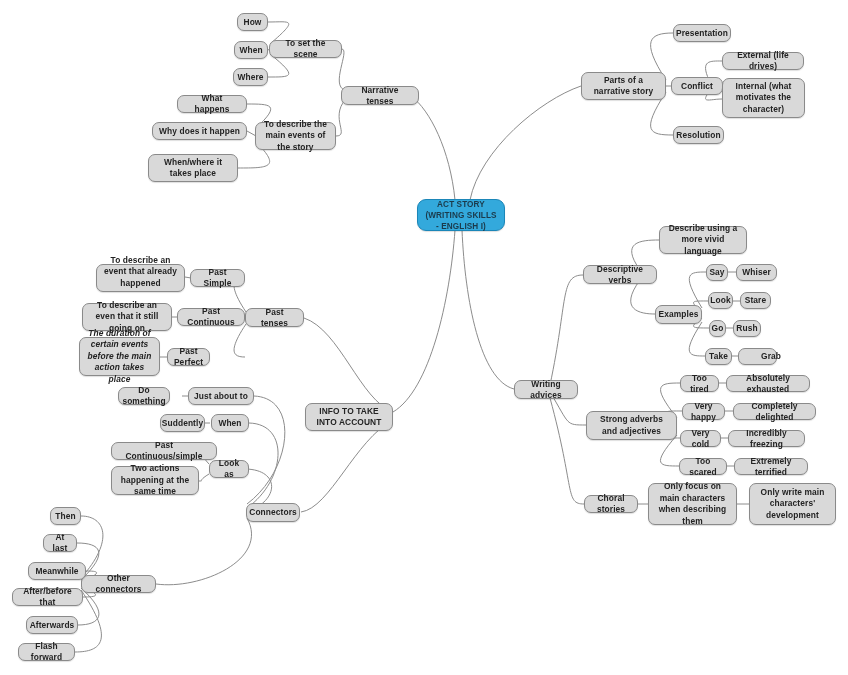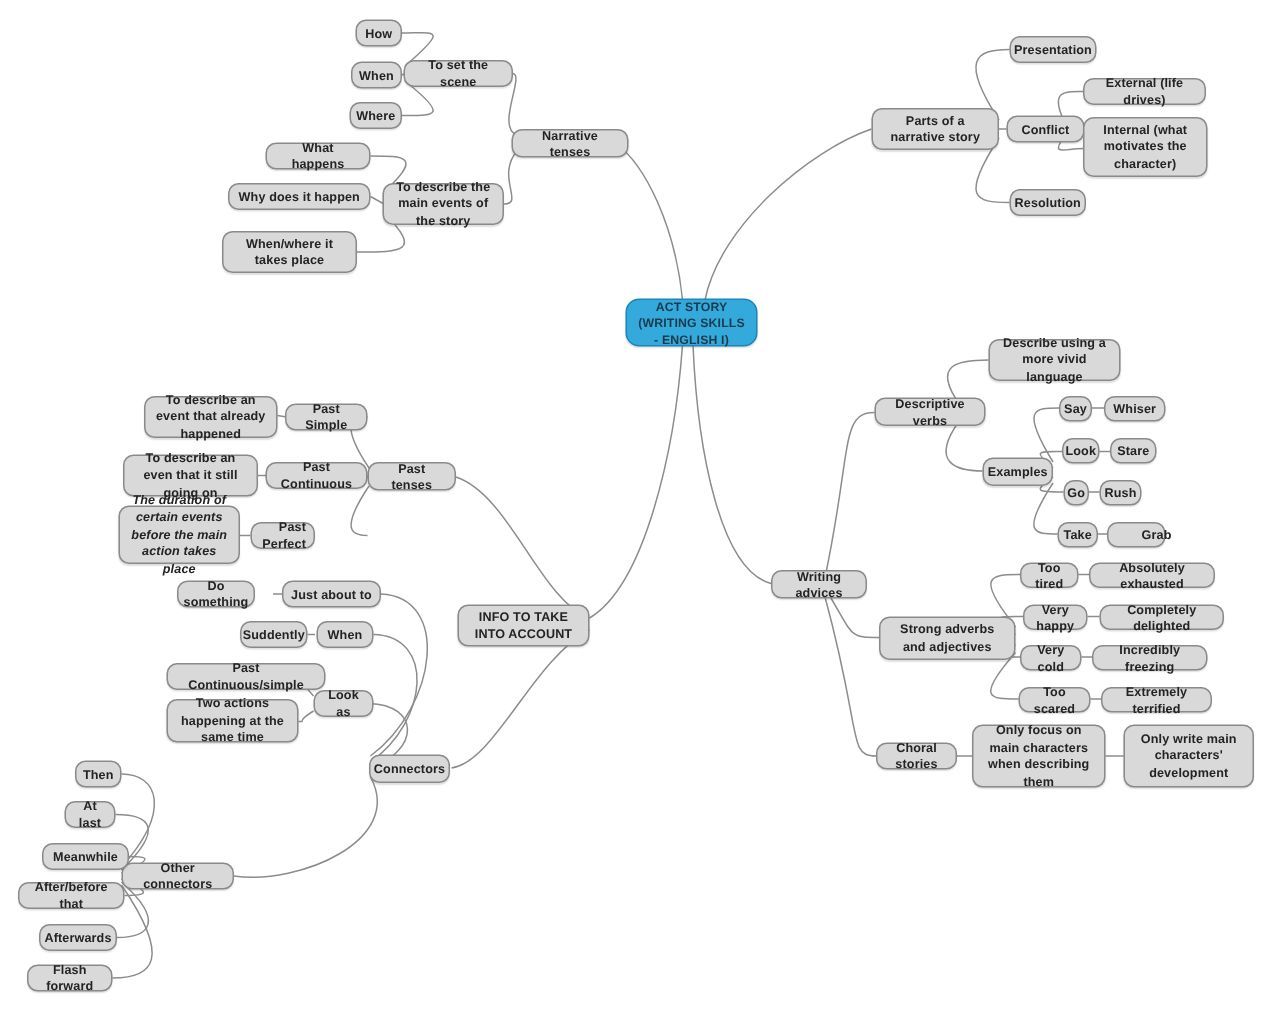--- a/index.html
+++ b/index.html
@@ -177,30 +177,30 @@
   <div class="node wide" style="left:305px;top:403px;width:88px;height:28px;">
     <span>INFO TO TAKE INTO ACCOUNT</span>
   </div>
 
   <div class="node" style="left:245px;top:308px;width:59px;height:19px;">
     <span>Past tenses</span>
   </div>
   <div class="node" style="left:190px;top:269px;width:55px;height:18px;">
     <span>Past Simple</span>
   </div>
-  <div class="node wide" style="left:96px;top:264px;width:89px;height:28px;">
+  <div class="node wide" style="left:96px;top:264px;width:89px;height:28px;align-items:flex-end;">
     <span>To describe an event that already happened</span>
   </div>
   <div class="node" style="left:177px;top:308px;width:68px;height:18px;">
     <span>Past Continuous</span>
   </div>
   <div class="node wide" style="left:82px;top:303px;width:90px;height:28px;">
     <span>To describe an even that it still going on</span>
   </div>
-  <div class="node" style="left:167px;top:348px;width:43px;height:18px;text-align:right;">
+  <div class="node" style="left:167px;top:348px;width:43px;height:18px;">
     <span>Past Perfect</span>
   </div>
   <div class="node wide" style="left:79px;top:337px;width:81px;height:39px;font-style:italic;">
     <span>The duration of certain events before the main action takes place</span>
   </div>
 
   <div class="node" style="left:246px;top:503px;width:54px;height:19px;">
     <span>Connectors</span>
   </div>
   <div class="node" style="left:188px;top:387px;width:66px;height:18px;">

